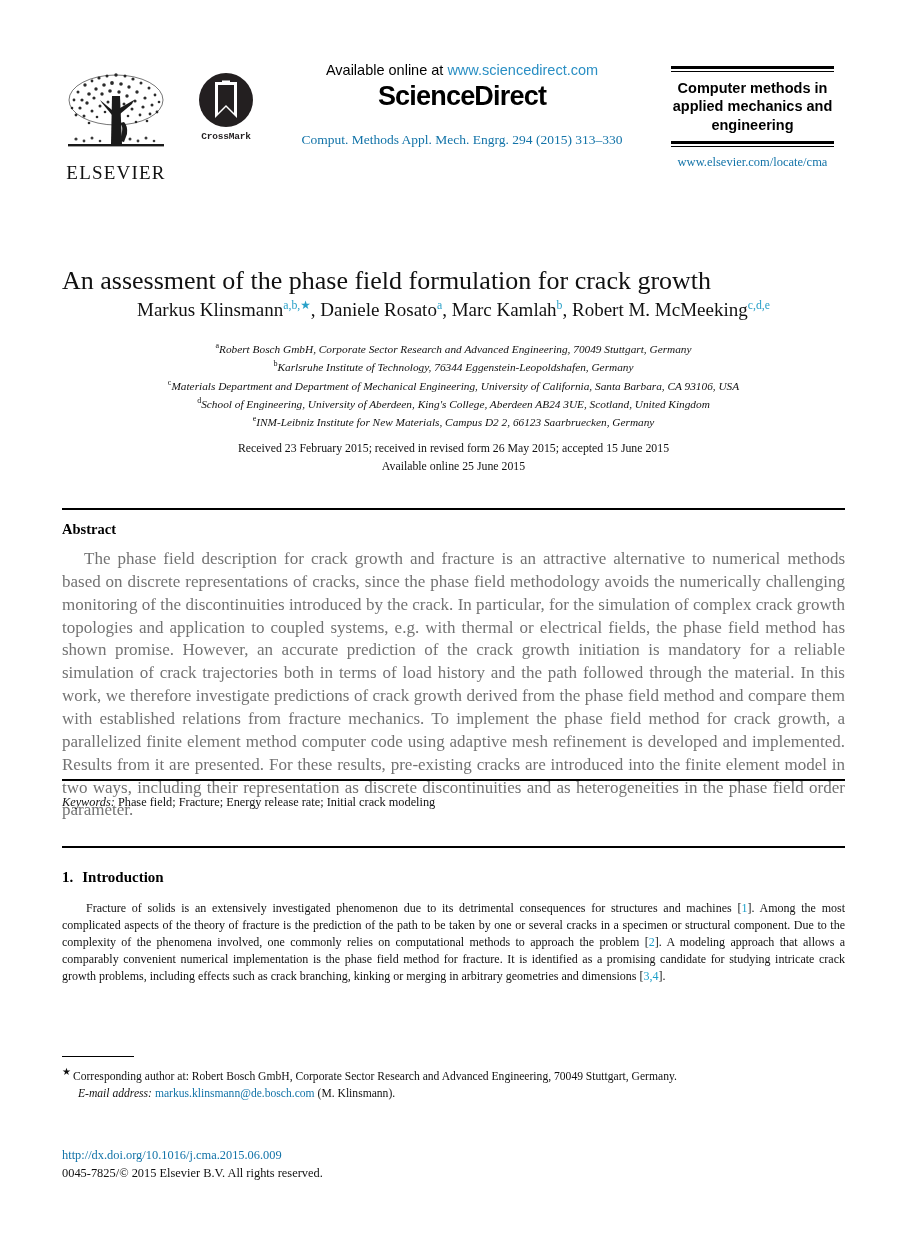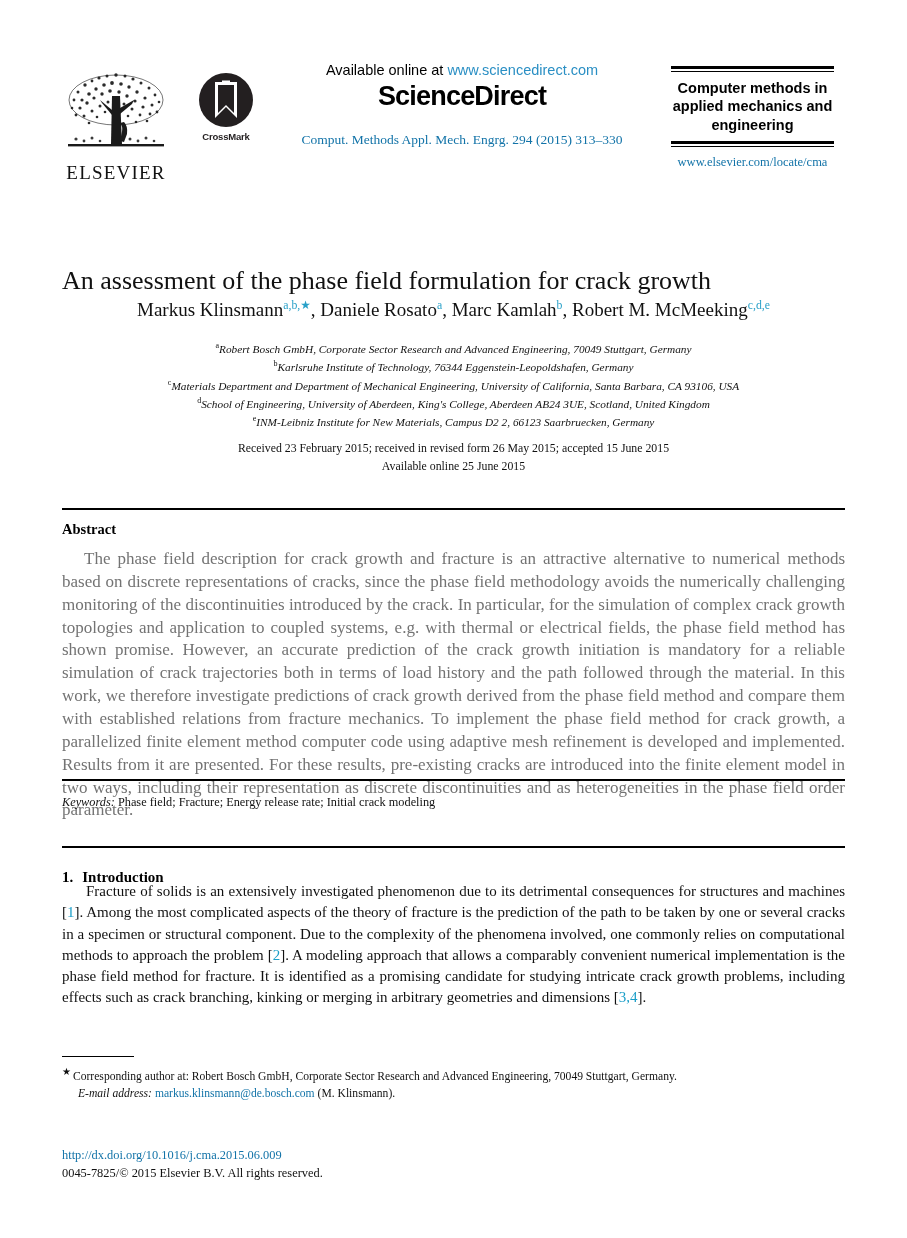--- a/index.html
+++ b/index.html
@@ -58,21 +58,21 @@
   
   .crossmark {
     position: absolute;
     left: 122px;
     top: 10px;
     width: 84px;
     text-align: center;
   }
   .crossmark-circle { display:block; margin: 0 auto; }
   .crossmark-word {
-    font-family: Liberation Sans, sans-serif;
+    font-family: Liberation Mono, monospace;
     font-size: 9.5px;
     font-weight: bold;
     color: #231f20;
     margin-top: 3px;
     letter-spacing: -0.2px;
   }
 
   
   .sd-block {
     position: absolute;
@@ -249,23 +249,23 @@
     left: 62px;
     top: 869px;
     font-size: 15px;
     font-weight: bold;
     color: #000;
   }
   .sec-head .num { margin-right: 9px; }
   .intro-body {
     position: absolute;
     left: 62px;
-    top: 881px;
-    width: 783px;
-    font-size: 15px;
+    top: 900px;
+    width: 783px;
+    font-size: 12px;
     line-height: 1.42;
     text-align: justify;
     color: #111;
   }
   .intro-body p { margin: 0; text-indent: 24px; }
   .cite { color: #1a9ec8; }
 
   
   .footnote-rule {
     position: absolute;

